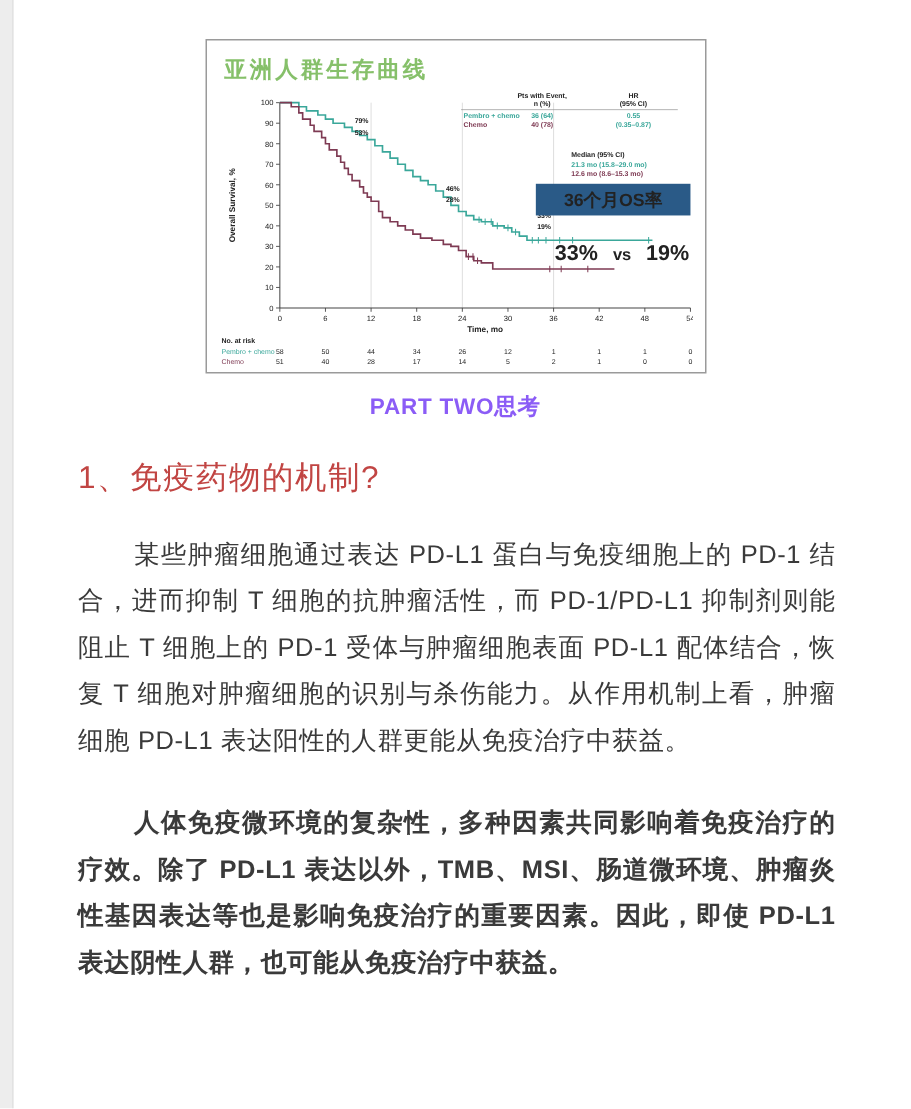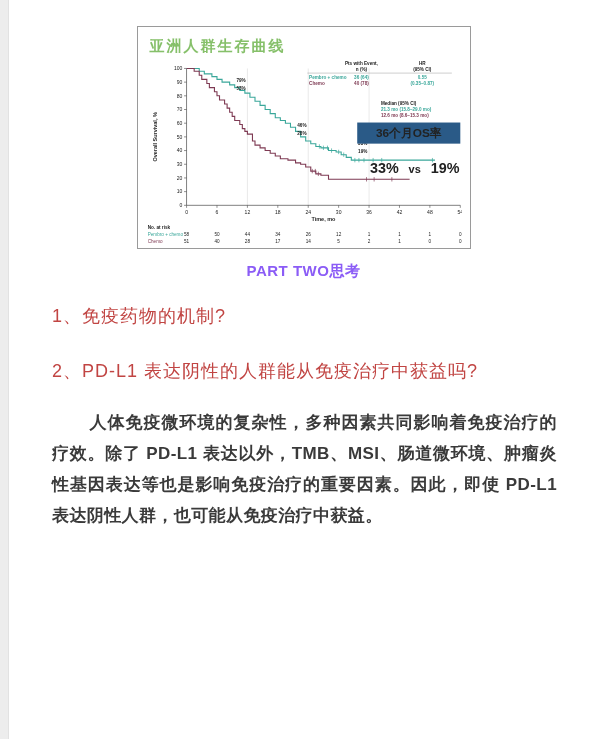--- a/index.html
+++ b/index.html
@@ -26,21 +26,21 @@
   .t5{font-size:5.5px}.t6{font-size:6px}.t65{font-size:6.5px}
   .b{font-weight:bold}
   .c-teal{fill:var(--teal)}
   .c-maroon{fill:var(--maroon)}
   .mid{text-anchor:middle}.end{text-anchor:end}
   .part-title{
     text-align:center;font-weight:bold;color:#8b5cf6;font-size:15px;margin-top:13px;letter-spacing:0.5px;
   }
   .article{padding:0 50px 14px 52px;}
   .red-heading{
-    color:var(--red);font-size:18px;font-weight:normal;letter-spacing:1px;
+    color:var(--red);font-size:21px;font-weight:normal;letter-spacing:1px;
   }
   .h1-heading{margin-top:23px;}
   .h2-heading{margin-top:31px;}
   .para{
     margin-top:22px;font-size:17px;line-height:31px;color:#3a3a3a;
     text-align:justify;text-indent:2.2em;letter-spacing:0.4px;
   }
   .para-2{margin-top:24px;font-weight:bold;}
 </style>
 </head>
@@ -198,16 +198,16 @@
           <text x="372" y="216.5" class="t5 mid" fill="#7e3a53">0</text>
         </g>
     </g>
   </svg>
 </figure>
 
 <div class="part-title">PART TWO思考</div>
 
 <div class="article">
   <h2 class="red-heading h1-heading">1、免疫药物的机制?</h2>
-
-  <h2 class="red-heading h2-heading">2、PD-L1 表达阴性的人群能从免疫治疗中获益吗?</h2>
+  <p class="para">某些肿瘤细胞通过表达 PD-L1 蛋白与免疫细胞上的 PD-1 结合，进而抑制 T 细胞的抗肿瘤活性，而 PD-1/PD-L1 抑制剂则能阻止 T 细胞上的 PD-1 受体与肿瘤细胞表面 PD-L1 配体结合，恢复 T 细胞对肿瘤细胞的识别与杀伤能力。从作用机制上看，肿瘤细胞 PD-L1 表达阳性的人群更能从免疫治疗中获益。</p>
+
   <p class="para para-2">人体免疫微环境的复杂性，多种因素共同影响着免疫治疗的疗效。除了 PD-L1 表达以外，TMB、MSI、肠道微环境、肿瘤炎性基因表达等也是影响免疫治疗的重要因素。因此，即使 PD-L1 表达阴性人群，也可能从免疫治疗中获益。</p>
 </div>
 
 </body></html>

